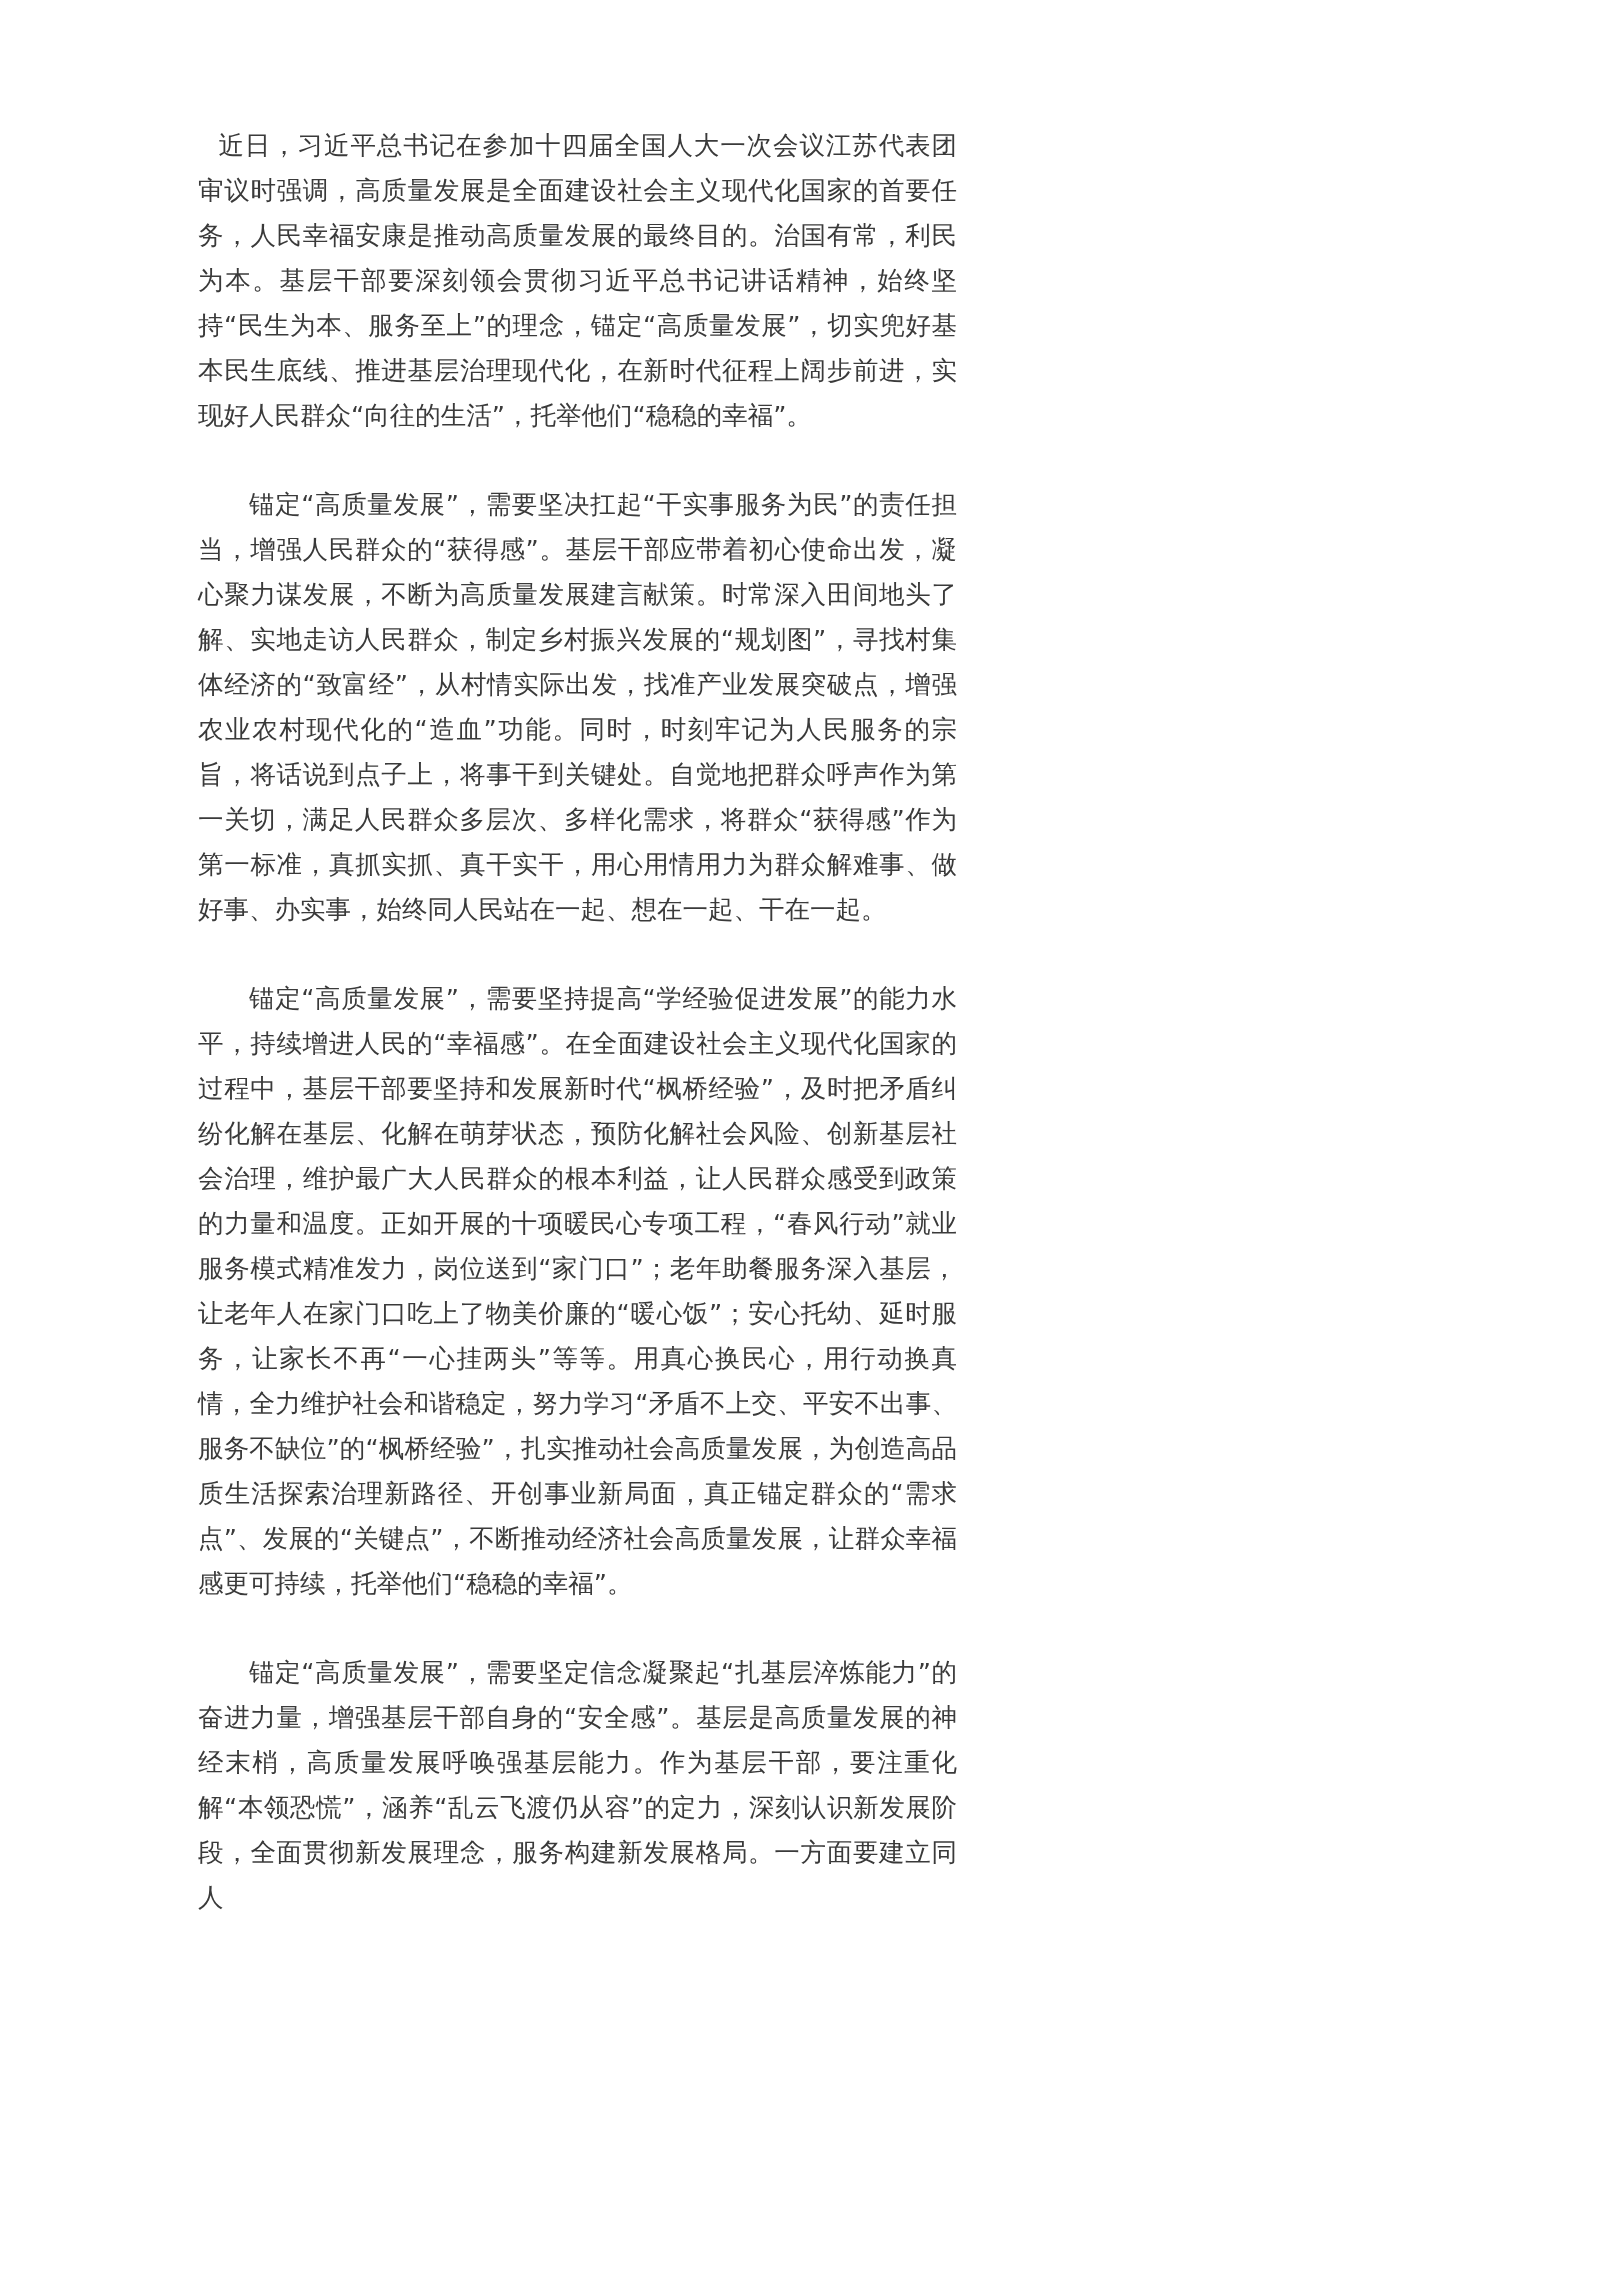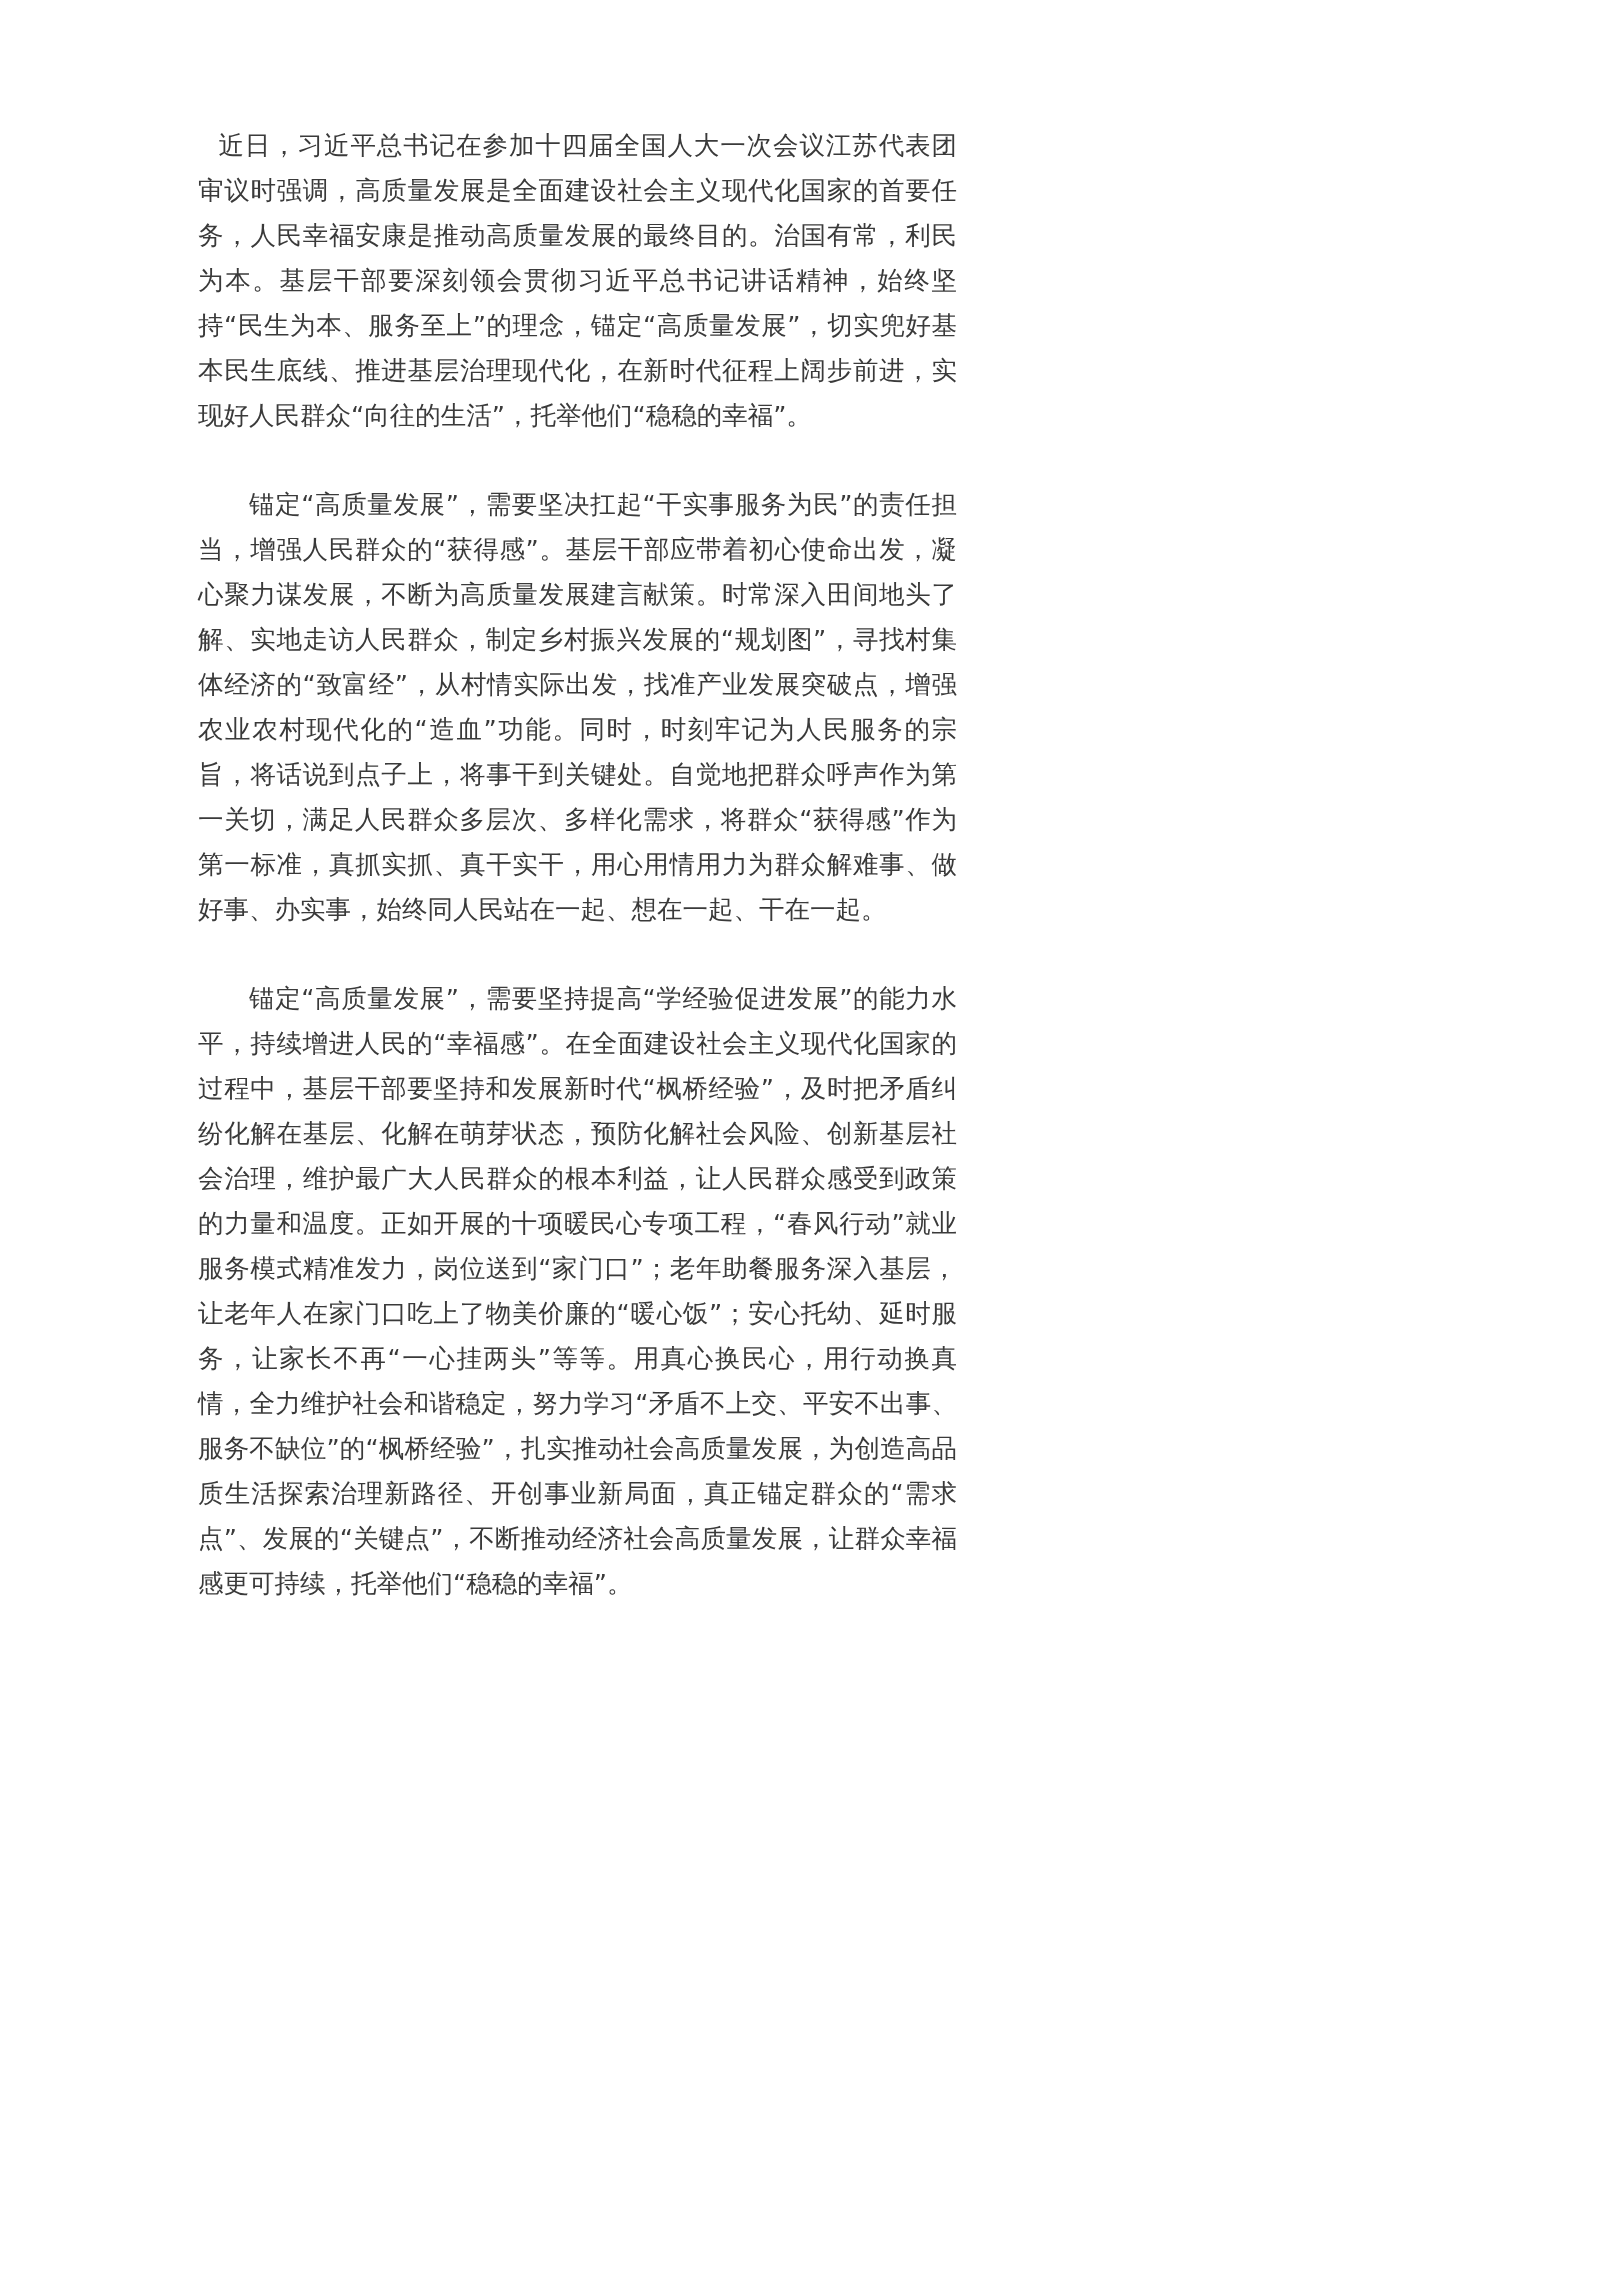--- a/index.html
+++ b/index.html
@@ -41,15 +41,16 @@
   }
 </style>
 </head>
 <body>
 
 <div class="page">
   <div class="content">
     <p class="para first">近日，习近平总书记在参加十四届全国人大一次会议江苏代表团审议时强调，高质量发展是全面建设社会主义现代化国家的首要任务，人民幸福安康是推动高质量发展的最终目的。治国有常，利民为本。基层干部要深刻领会贯彻习近平总书记讲话精神，始终坚持“民生为本、服务至上”的理念，锚定“高质量发展”，切实兜好基本民生底线、推进基层治理现代化，在新时代征程上阔步前进，实现好人民群众“向往的生活”，托举他们“稳稳的幸福”。</p>
     <p class="para">锚定“高质量发展”，需要坚决扛起“干实事服务为民”的责任担当，增强人民群众的“获得感”。基层干部应带着初心使命出发，凝心聚力谋发展，不断为高质量发展建言献策。时常深入田间地头了解、实地走访人民群众，制定乡村振兴发展的“规划图”，寻找村集体经济的“致富经”，从村情实际出发，找准产业发展突破点，增强农业农村现代化的“造血”功能。同时，时刻牢记为人民服务的宗旨，将话说到点子上，将事干到关键处。自觉地把群众呼声作为第一关切，满足人民群众多层次、多样化需求，将群众“获得感”作为第一标准，真抓实抓、真干实干，用心用情用力为群众解难事、做好事、办实事，始终同人民站在一起、想在一起、干在一起。</p>
     <p class="para">锚定“高质量发展”，需要坚持提高“学经验促进发展”的能力水平，持续增进人民的“幸福感”。在全面建设社会主义现代化国家的过程中，基层干部要坚持和发展新时代“枫桥经验”，及时把矛盾纠纷化解在基层、化解在萌芽状态，预防化解社会风险、创新基层社会治理，维护最广大人民群众的根本利益，让人民群众感受到政策的力量和温度。正如开展的十项暖民心专项工程，“春风行动”就业服务模式精准发力，岗位送到“家门口”；老年助餐服务深入基层，让老年人在家门口吃上了物美价廉的“暖心饭”；安心托幼、延时服务，让家长不再“一心挂两头”等等。用真心换民心，用行动换真情，全力维护社会和谐稳定，努力学习“矛盾不上交、平安不出事、服务不缺位”的“枫桥经验”，扎实推动社会高质量发展，为创造高品质生活探索治理新路径、开创事业新局面，真正锚定群众的“需求点”、发展的“关键点”，不断推动经济社会高质量发展，让群众幸福感更可持续，托举他们“稳稳的幸福”。</p>
+    <p class="para">锚定“高质量发展”，需要坚定信念凝聚起“扎基层淬炼能力”的奋进力量，增强基层干部自身的“安全感”。基层是高质量发展的神经末梢，高质量发展呼唤强基层能力。作为基层干部，要注重化解“本领恐慌”，涵养“乱云飞渡仍从容”的定力，深刻认识新发展阶段，全面贯彻新发展理念，服务构建新发展格局。一方面要建立同人</p>
   </div>
 </div>
 
 
 </body></html>

